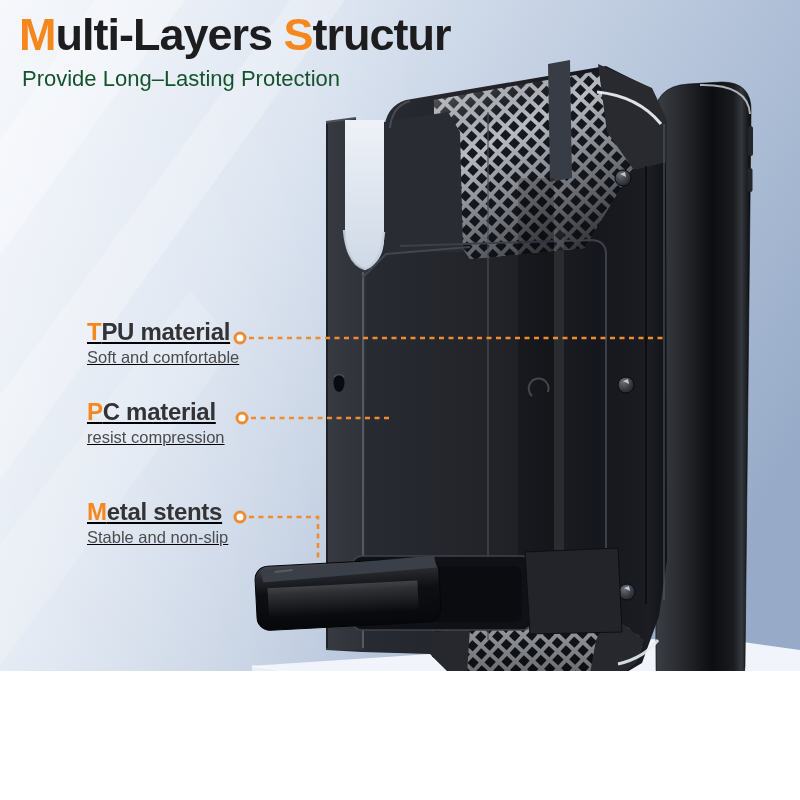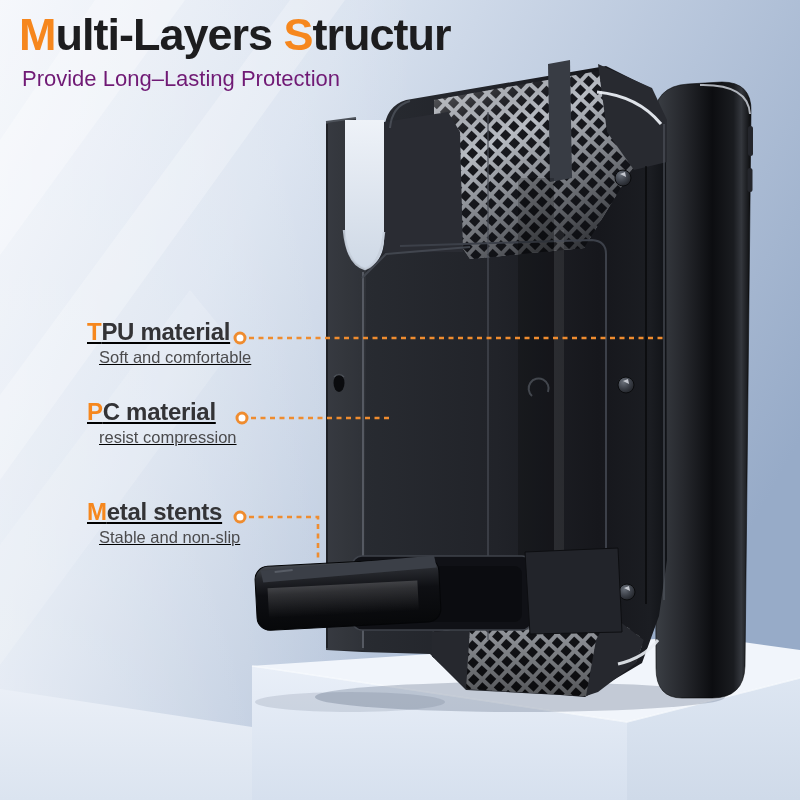--- a/index.html
+++ b/index.html
@@ -1,39 +1,39 @@
 <!DOCTYPE html>
 <html><head>
 <meta charset="utf-8">
 <style>
   html,body{margin:0;padding:0;background:#ffffff;}
   .poster{
-    position:relative;width:800px;height:800px;overflow:hidden;
+    position:relative;width:800px;height:671px;overflow:hidden;
     font-family:"Liberation Sans","DejaVu Sans",sans-serif;
     -webkit-font-smoothing:antialiased;
   }
   .scene-svg{position:absolute;left:0;top:0;width:800px;height:800px;display:block;}
   .title-block{position:absolute;left:19px;top:10px;z-index:5;}
   .page-title{
     margin:0;font-size:45px;line-height:1.1;font-weight:bold;
     letter-spacing:-1px;color:#1d1d1f;white-space:nowrap;
   }
   .page-title .accent{color:#f6871d;}
   .subtitle{
     position:absolute;left:22px;top:66px;z-index:5;margin:0;
-    font-size:22px;color:#701a75;letter-spacing:0;white-space:nowrap;text-align:center;
+    font-size:22px;color:#14532d;letter-spacing:0;white-space:nowrap;text-align:center;
   }
   .callout{position:absolute;z-index:6;text-decoration:underline;}
   .callout h2{
     margin:0;font-size:24px;font-weight:bold;color:#333336;
     letter-spacing:-0.3px;line-height:1.15;white-space:nowrap;
   }
   .callout h2 .accent{color:#f6871d;}
   .callout p{
-    margin:2px 0 0 12px;font-size:16.5px;color:#4b4b4d;line-height:1.15;white-space:nowrap;
+    margin:2px 0 0 0;font-size:16.5px;color:#4b4b4d;line-height:1.15;white-space:nowrap;
   }
   .callout-tpu{left:87px;top:318px;}
   .callout-pc{left:87px;top:398px;}
   .callout-metal{left:87px;top:498px;}
 </style>
 </head>
 <body>
 
 <div class="poster">
 

